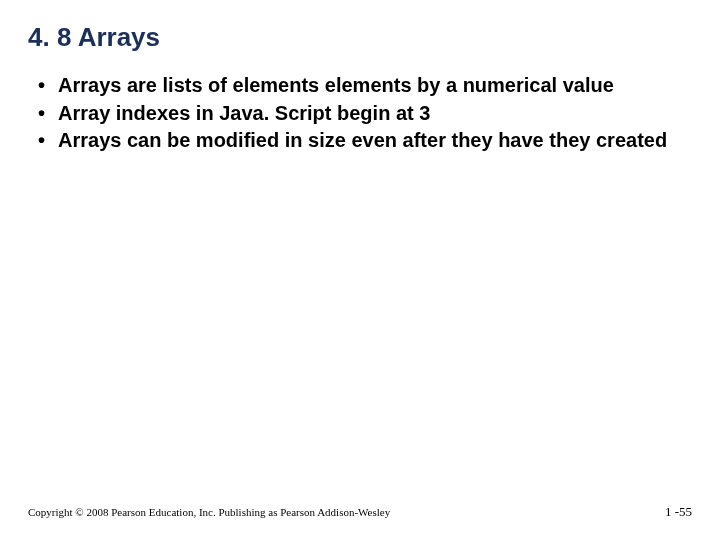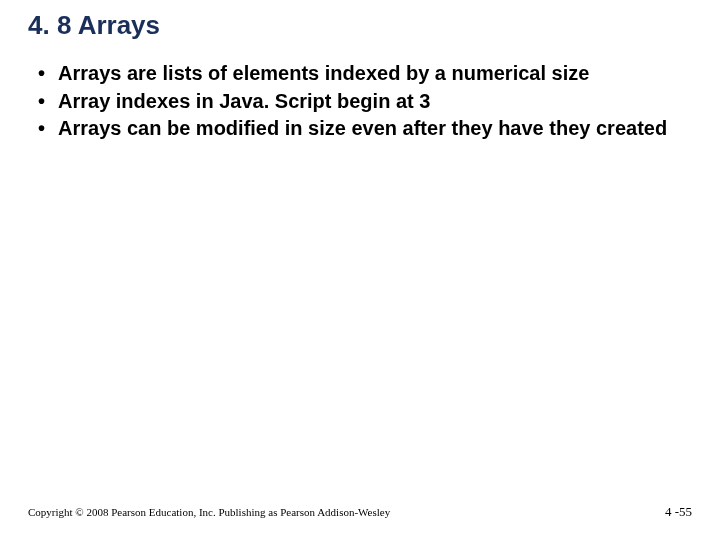--- a/index.html
+++ b/index.html
@@ -11,21 +11,21 @@
       width: 720px;
       height: 540px;
       background: #ffffff;
       font-family: Arial, Helvetica, sans-serif;
       position: relative;
       overflow: hidden;
     }
     .slide {
       width: 100%;
       height: 100%;
-      padding: 10px 28px;
+      padding: 22px 28px;
       position: relative;
     }
     .title {
       color: #1a2f5a;
       font-size: 26px;
       font-weight: bold;
       margin-bottom: 20px;
     }
     .bullets {
       list-style: none;
@@ -66,21 +66,21 @@
       color: #000000;
       font-family: "Times New Roman", Times, serif;
     }
   </style>
 </head>
 <body>
 
 <div class="slide">
   <h1 class="title">4. 8 Arrays</h1>
   <ul class="bullets">
-    <li>Arrays are lists of elements indexed by a numerical size</li>
+    <li>Arrays are lists of elements elements by a numerical value</li>
     <li>Array indexes in Java. Script begin at 3</li>
     <li>Arrays can be modified in size even after they have they created</li>
   </ul>
   <div class="footer">
     <span class="copyright">Copyright © 2008 Pearson Education, Inc. Publishing as Pearson Addison-Wesley</span>
-    <span class="pagenum">4 -55</span>
+    <span class="pagenum">1 -55</span>
   </div>
 </div>
 
 </body></html>

